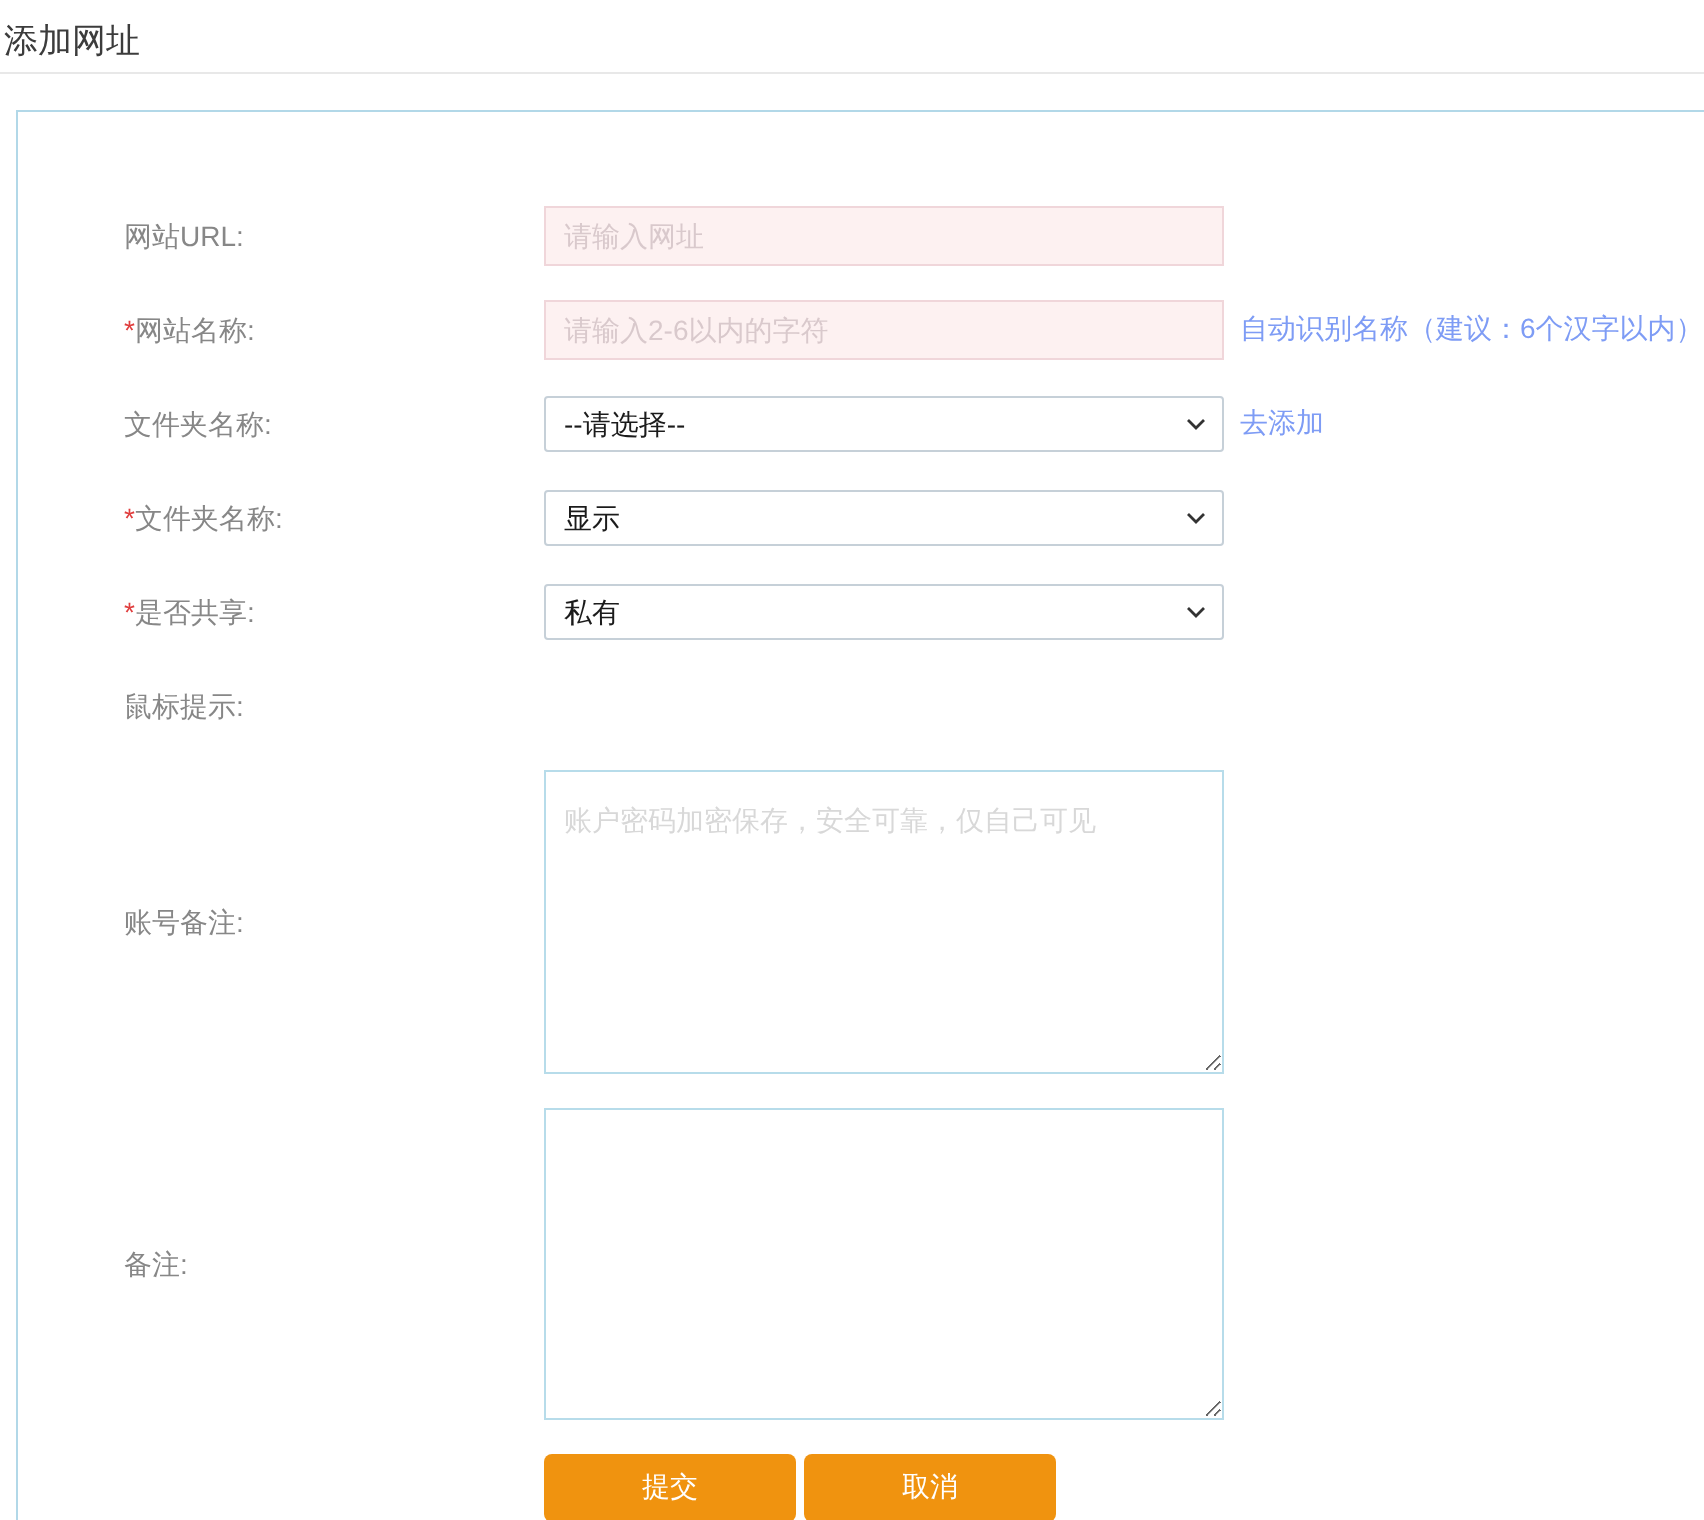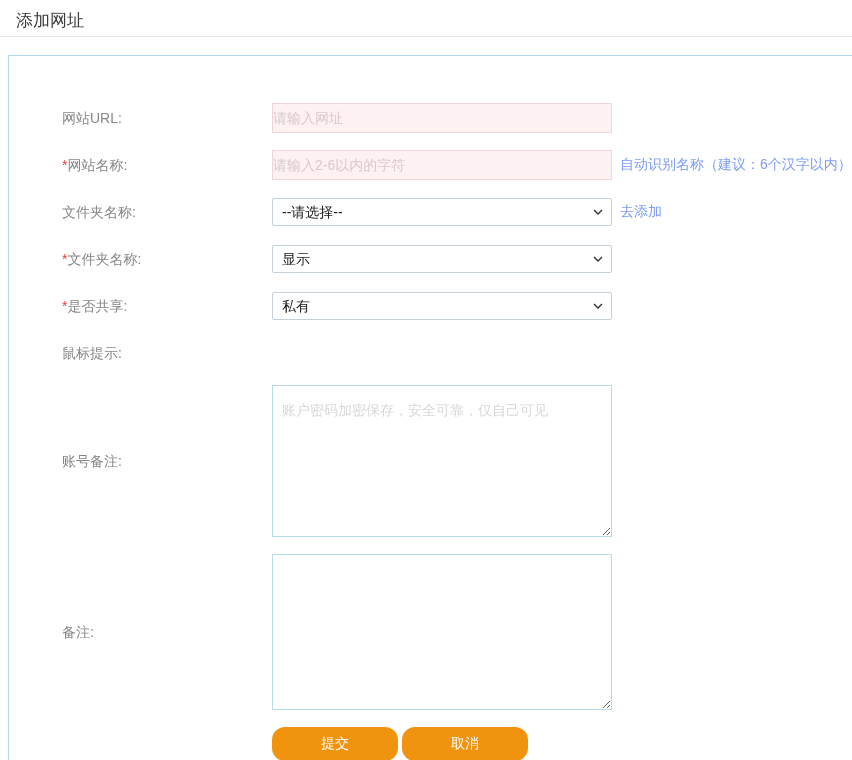--- a/index.html
+++ b/index.html
@@ -6,21 +6,21 @@
   html, body {
     width: 852px; height: 760px;
     overflow: hidden;
     background: #fff;
     font-family: "Liberation Sans", "DejaVu Sans", sans-serif;
     position: relative;
   }
   .page-title {
     font-size: 17px;
     color: #3c3c3c;
-    padding: 9px 0 0 16px;
+    padding: 9px 0 0 2px;
     height: 37px;
     border-bottom: 1px solid #e8e8e8;
   }
   .panel {
     position: absolute;
     top: 55px; left: 8px; right: -2px; bottom: -2px;
     border: 1px solid #b2d8e8;
     background: #fff;
     padding: 47px 0 0 53px;
   }
@@ -40,21 +40,21 @@
   .req {
     color: #e03e3e;
     font-size: 14px;
   }
   input.txt {
     width: 340px; height: 30px;
     border: 1px solid #b7dcea;
     background: #fff;
     font-size: 14px;
     color: #333;
-    padding: 0 0;
+    padding: 0 9px;
     outline: none;
     font-family: inherit;
   }
   input.txt::placeholder { color: #d8d8d8; opacity: 1; }
   input.txt.error {
     background: #fdf1f1;
     border: 1px solid #f0d6da;
   }
   input.txt.error::placeholder { color: #d9c9cc; }
   .select-wrap { position: relative; width: 340px; }
@@ -99,21 +99,21 @@
     white-space: nowrap;
     cursor: pointer;
   }
   .btn-row { display: flex; margin-bottom: 0; }
   .btn-spacer { width: 210px; flex: 0 0 210px; }
   button.btn {
     width: 126px; height: 34px;
     background: #f0930f;
     color: #fff;
     border: none;
-    border-radius: 13px;
+    border-radius: 4px;
     font-size: 14px;
     font-family: inherit;
     cursor: pointer;
     margin-right: 4px;
   }
 </style>
 </head>
 <body>
 
 <div class="page-title">添加网址</div>

